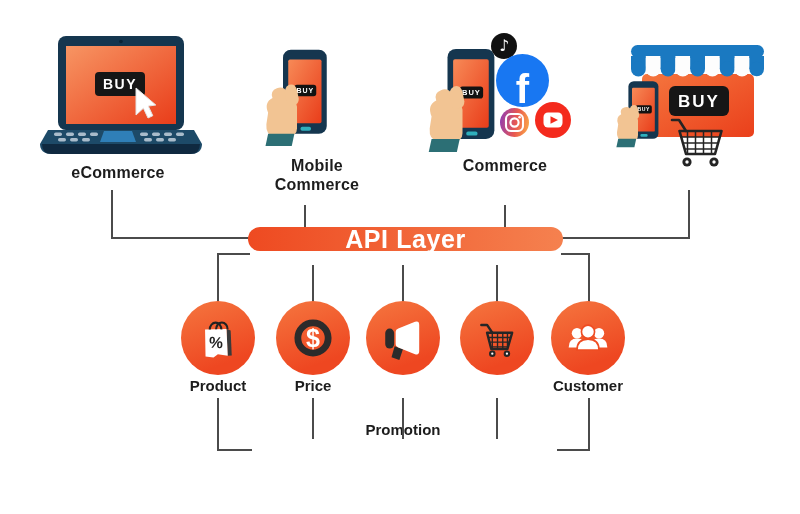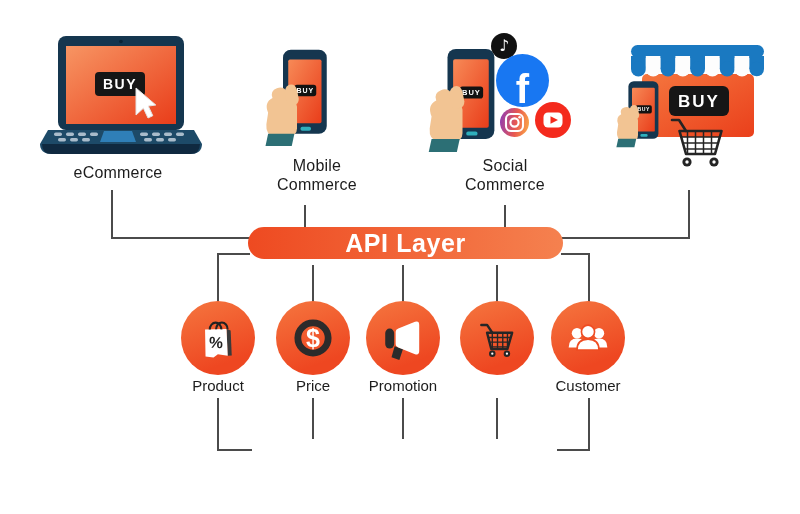--- a/index.html
+++ b/index.html
@@ -1,26 +1,26 @@
 <!DOCTYPE html>
 <html><head>
 <meta charset="utf-8">
 <style>
   html,body{margin:0;padding:0;background:#fff;}
   .canvas{position:relative;width:800px;height:514px;background:#ffffff;overflow:hidden;
           font-family:"Liberation Sans",sans-serif;color:#1c1c1c;}
   .ln{position:absolute;background:#4b4b4b;}
-  .bar{position:absolute;height:32px;border-radius:16px;
+  .bar{position:absolute;height:24px;border-radius:16px;
        background:linear-gradient(90deg,#ee4a21 0%,#f5814f 100%);
        display:flex;align-items:center;justify-content:center;
        color:#fff;font-size:25px;font-weight:bold;letter-spacing:.6px;}
-  .lbl{position:absolute;text-align:center;font-weight:normal;font-size:16px;
+  .lbl{position:absolute;text-align:center;font-weight:bold;font-size:16px;
        letter-spacing:.2px;line-height:19px;color:#1c1c1c;}
   .svclbl{position:absolute;width:120px;top:377px;text-align:center;
-          font-weight:normal;font-size:15px;color:#1c1c1c;}
+          font-weight:bold;font-size:15px;color:#1c1c1c;}
   .svc{position:absolute;top:301px;width:74px;height:74px;border-radius:50%;
        background:linear-gradient(160deg,#f5763f 0%,#ee4721 78%);
        display:flex;align-items:center;justify-content:center;}
   .icirc{position:absolute;border-radius:50%;display:flex;align-items:center;justify-content:center;}
   .fb-f{color:#fff;font-weight:bold;font-size:40px;transform:translateY(9px);}
   .tt-note{color:#fff;font-family:"DejaVu Sans",sans-serif;font-weight:bold;font-size:16px;transform:translateY(-1px);}
   svg{display:block;}
 </style>
 </head>
 <body>
@@ -114,21 +114,20 @@
     </svg>
   </div>
   <div class="icirc" style="left:535px;top:102px;width:36px;height:36px;background:#f42a1d;">
     <svg width="36" height="36" viewBox="0 0 36 36">
       <rect x="8.5" y="10.5" width="19" height="15" rx="4.5" fill="#fff"></rect>
       <path d="M15.5 14.2 L23 18 L15.5 21.8 Z" fill="#f42a1d"></path>
     </svg>
   </div>
 
   <div class="lbl" style="left:435px;top:156px;width:140px;">
-    <div>Social</div>
     <div>Commerce</div>
   </div>
 
   <svg style="position:absolute;left:612px;top:38px;" width="170" height="140" viewBox="0 0 170 140">
     <defs>
       <linearGradient id="lg4" x1="0" y1="0" x2="1" y2="1">
         <stop offset="0" stop-color="#f5773f"></stop>
           <stop offset="1" stop-color="#ea3f1b"></stop>
       </linearGradient>
       <linearGradient id="lg5" x1="0" y1="0" x2="1" y2="1">
@@ -281,21 +280,21 @@
       </g>
       <g fill="#ffffff" stroke="#ef4c22" stroke-width="1.6">
         <circle cx="22" cy="16" r="6.3"></circle>
         <path d="M11.5 33.5 Q11.5 23 22 23 Q32.5 23 32.5 33.5 Z"></path>
       </g>
     </svg>
   </div>
 
   <div class="svclbl" style="left:158px;">Product</div>
   <div class="svclbl" style="left:253px;">Price</div>
-  <div class="svclbl" style="left:343px;">Promotion</div>
+  <div class="svclbl" style="left:343px;margin-top:44px;">Promotion</div>
   <div class="svclbl" style="left:528px;">Customer</div>
 
   <div class="ln" style="left:217px;top:398px;width:2px;height:53px;"></div>
   <div class="ln" style="left:217px;top:449px;width:35px;height:2px;"></div>
   <div class="ln" style="left:312px;top:398px;width:2px;height:41px;"></div>
   <div class="ln" style="left:402px;top:398px;width:2px;height:41px;"></div>
   <div class="ln" style="left:496px;top:398px;width:2px;height:41px;"></div>
   <div class="ln" style="left:588px;top:398px;width:2px;height:53px;"></div>
   <div class="ln" style="left:557px;top:449px;width:33px;height:2px;"></div>
 

